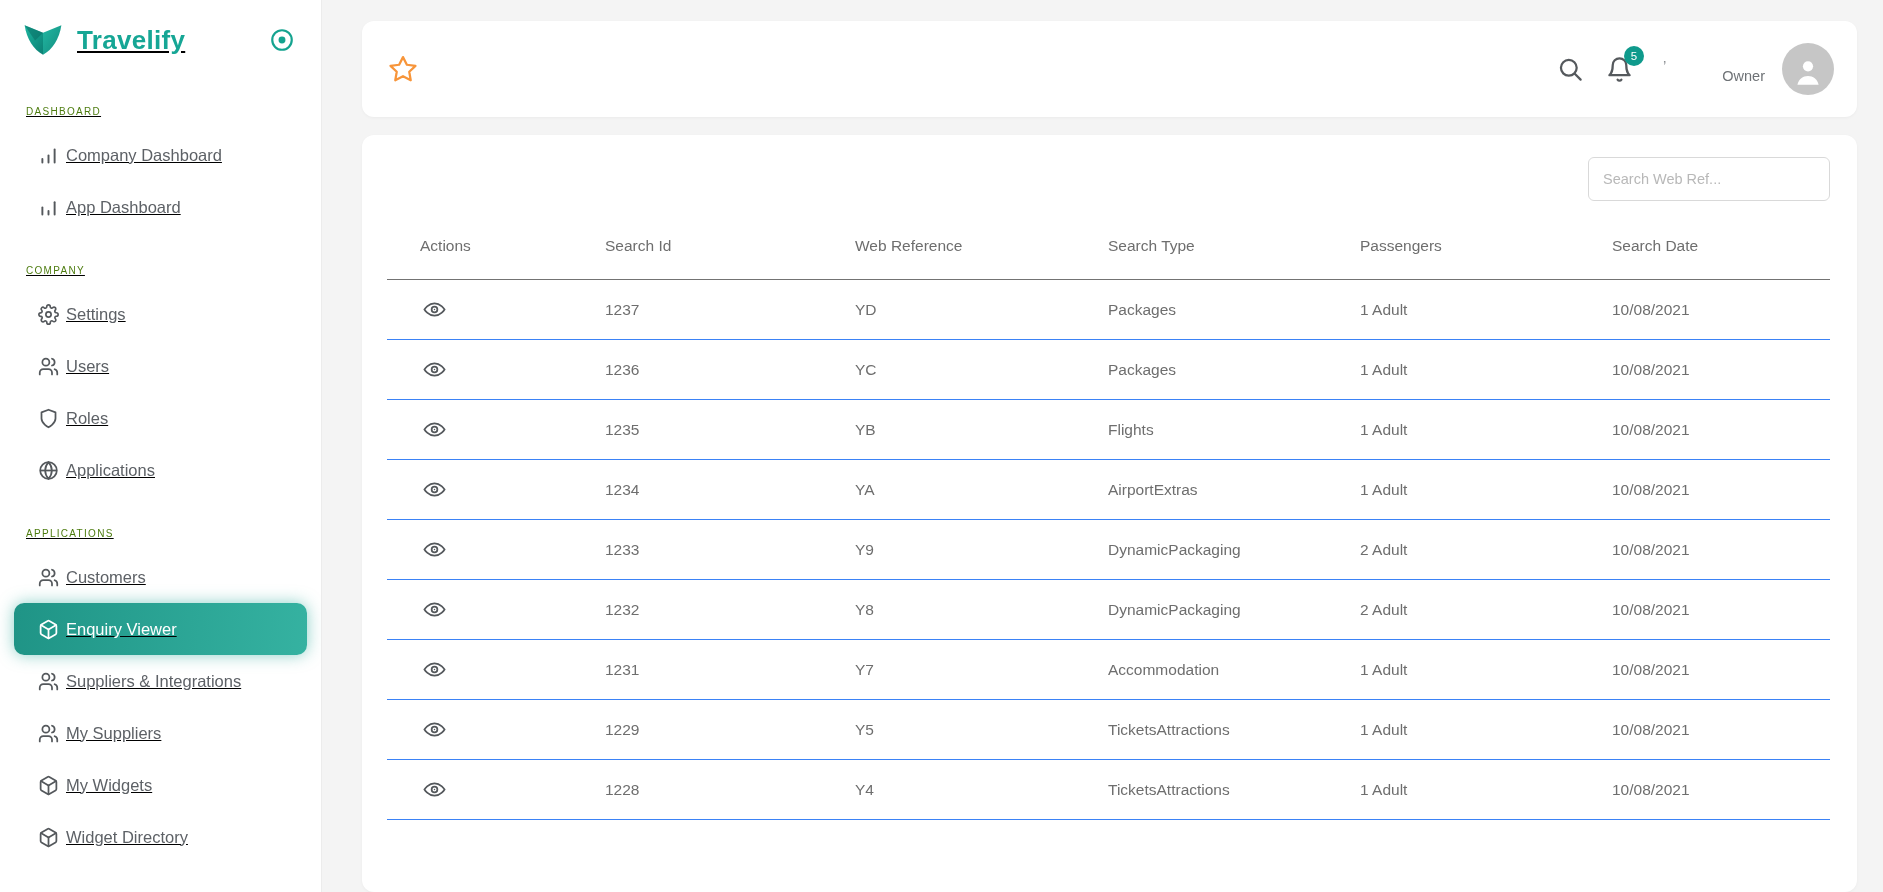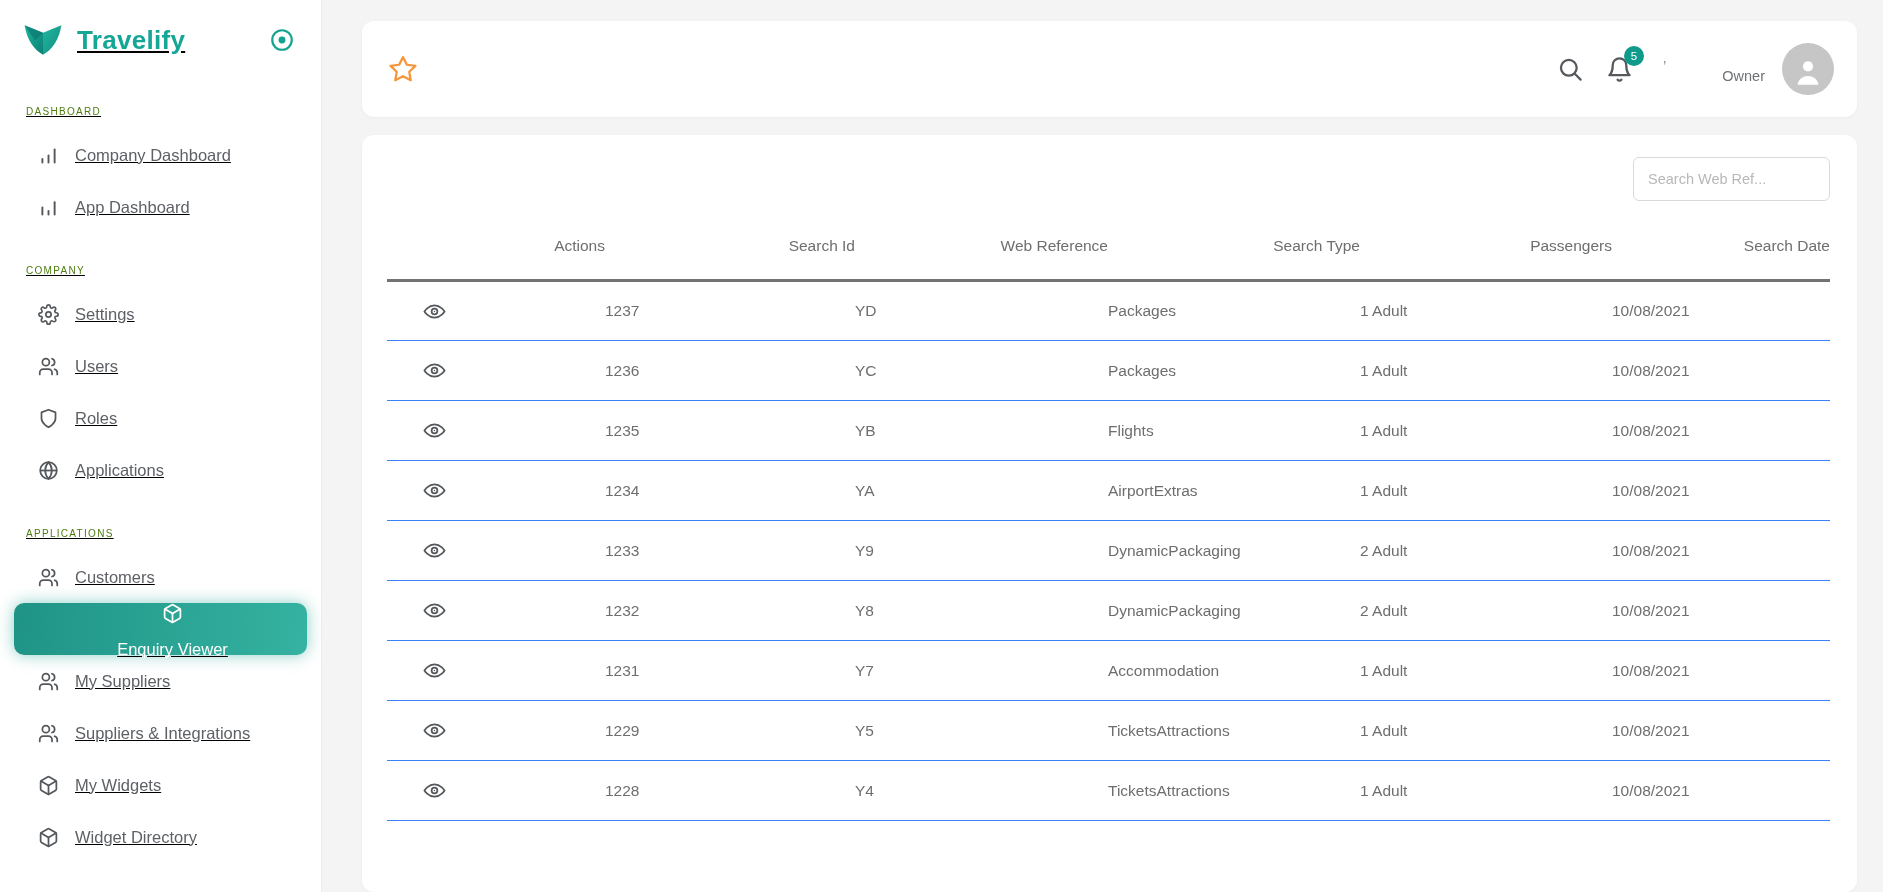--- a/index.html
+++ b/index.html
@@ -10,28 +10,28 @@
   
   .sidebar { width:322px; min-width:322px; background:#fff; border-right:1px solid #ececec;
              height:100%; overflow:hidden;text-decoration:underline; }
   .brand { display:flex; align-items:center; padding:22px 26px 16px 22px; }
   .brand-title { margin-left:13px; font-size:26px; font-weight:bold; color:#16a695; letter-spacing:.3px; }
   .brand-toggle { margin-left:auto; width:26px; height:26px; color:#14a38f; cursor:pointer; display:flex; }
   .brand-toggle svg { width:100%; height:100%; }
 
   .nav-section { margin-top:16px; }
   .section-label { padding:16px 26px 12px 26px; font-size:10px; color:#4d7c0f; letter-spacing:1.3px; }
-  .nav-item { display:flex; align-items:center; height:52px; padding-left:38px; gap:16px;
+  .nav-item { display:flex; align-items:center; height:52px; padding-left:38px; gap:7px;
               color:#5d6166; cursor:pointer; }
   .nav-icon { width:21px; height:21px; color:#54585c; display:flex; flex:none; }
   .nav-icon svg { width:100%; height:100%; }
   .nav-label { font-size:16.5px; white-space:nowrap; }
   .nav-item.active { margin:0 14px; padding-left:24px; border-radius:10px;
                      background:linear-gradient(95deg,#1f9486,#35b2a1); color:#fff;
-                     box-shadow:0 0 16px rgba(46,170,154,.55);flex-direction:column; }
+                     box-shadow:0 0 16px rgba(46,170,154,.55); }
   .nav-item.active .nav-icon { color:#fff; }
 
   
   .content { flex:1; display:flex; flex-direction:column; padding:21px 26px 0 40px; background:#f4f4f4; }
 
   .topbar { height:96px; min-height:96px; background:#fff; border-radius:12px; display:flex;
             align-items:center; padding:0 23px 0 26px; box-shadow:0 1px 3px rgba(0,0,0,.04); }
   .star-btn { width:30px; height:30px; color:#f7953a; background:none; border:none; cursor:pointer; padding:0; display:flex; }
   .star-btn svg { width:100%; height:100%; }
   .topbar-right { margin-left:auto; display:flex; align-items:center; }
@@ -44,28 +44,28 @@
            justify-content:center; }
   .tiny-mark { color:#8b8f93; font-size:15px; margin-right:56px; align-self:flex-start; margin-top:14px; }
   .owner-label { font-size:14.5px; color:#6e7276; margin-right:17px; margin-top:14px; }
   .avatar { width:52px; height:52px; border-radius:50%; background:#c6c6c6; display:flex;
             align-items:center; justify-content:center; cursor:pointer; overflow:hidden; }
   .avatar svg { width:34px; height:34px; margin-top:6px; }
 
   .main-card { flex:1; margin-top:18px; background:#fff; border-radius:12px;
                padding:22px 27px 0 25px; box-shadow:0 1px 3px rgba(0,0,0,.04); overflow:hidden; }
   .search-row { display:flex; justify-content:flex-end; }
-  .webref-input { width:197px; height:44px; border:1px solid #d9d9d9; border-radius:6px;
+  .webref-input { width:242px; height:44px; border:1px solid #d9d9d9; border-radius:6px;
                   padding:0 14px; font-size:14.5px; color:#555; outline:none;
                   font-family:"Liberation Sans", sans-serif; }
   .webref-input::placeholder { color:#b8b8b8; }
 
   table { width:100%; border-collapse:collapse; margin-top:36px; table-layout:fixed; }
-  th { padding:0 0 24px 0; font-size:15.5px; color:#6e6e6e; font-weight:normal; text-align:right;
-       border-bottom:3px solid #737373; }
+  th { padding:0 0 24px 0; font-size:15.5px; color:#6e6e6e; font-weight:normal; text-align:left;
+       border-bottom:1px solid #737373; }
   th.c1 { padding-left:33px; }
   td { height:60px; border-bottom:1px solid #3b82f6; font-size:15.5px; color:#6e6e6e; text-align:left; }
   .eye-btn { margin-left:36px; width:23px; height:23px; background:none; border:none; padding:0;
              color:#54585c; cursor:pointer; display:flex; }
   .eye-btn svg { width:100%; height:100%; }
 </style>
 </head>
 <body>
 
 <div class="app">
@@ -200,33 +200,33 @@
 
   <div class="nav-item">
     <span class="nav-icon">
                 <svg viewBox="0 0 24 24" fill="none" stroke="currentColor" stroke-width="2" stroke-linecap="round" stroke-linejoin="round">
                   <path d="M16 21v-2a4 4 0 0 0-4-4H6a4 4 0 0 0-4 4v2"></path>
                   <circle cx="9" cy="7" r="4"></circle>
                   <path d="M22 21v-2a4 4 0 0 0-3-3.87"></path>
                   <path d="M16 3.13a4 4 0 0 1 0 7.75"></path>
                 </svg>
               </span>
-    <span class="nav-label">My Suppliers</span>
+    <span class="nav-label">Suppliers &amp; Integrations</span>
   </div>
 
   <div class="nav-item">
     <span class="nav-icon">
                 <svg viewBox="0 0 24 24" fill="none" stroke="currentColor" stroke-width="2" stroke-linecap="round" stroke-linejoin="round">
                   <path d="M16 21v-2a4 4 0 0 0-4-4H6a4 4 0 0 0-4 4v2"></path>
                   <circle cx="9" cy="7" r="4"></circle>
                   <path d="M22 21v-2a4 4 0 0 0-3-3.87"></path>
                   <path d="M16 3.13a4 4 0 0 1 0 7.75"></path>
                 </svg>
               </span>
-    <span class="nav-label">Suppliers &amp; Integrations</span>
+    <span class="nav-label">My Suppliers</span>
   </div>
 
   <div class="nav-item">
     <span class="nav-icon">
                 <svg viewBox="0 0 24 24" fill="none" stroke="currentColor" stroke-width="2" stroke-linecap="round" stroke-linejoin="round">
                   <path d="M21 16V8a2 2 0 0 0-1-1.73l-7-4a2 2 0 0 0-2 0l-7 4A2 2 0 0 0 3 8v8a2 2 0 0 0 1 1.73l7 4a2 2 0 0 0 2 0l7-4A2 2 0 0 0 21 16z"></path>
                   <polyline points="3.27 6.96 12 12.01 20.73 6.96"></polyline>
                   <line x1="12" y1="22.08" x2="12" y2="12"></line>
                 </svg>
               </span>

